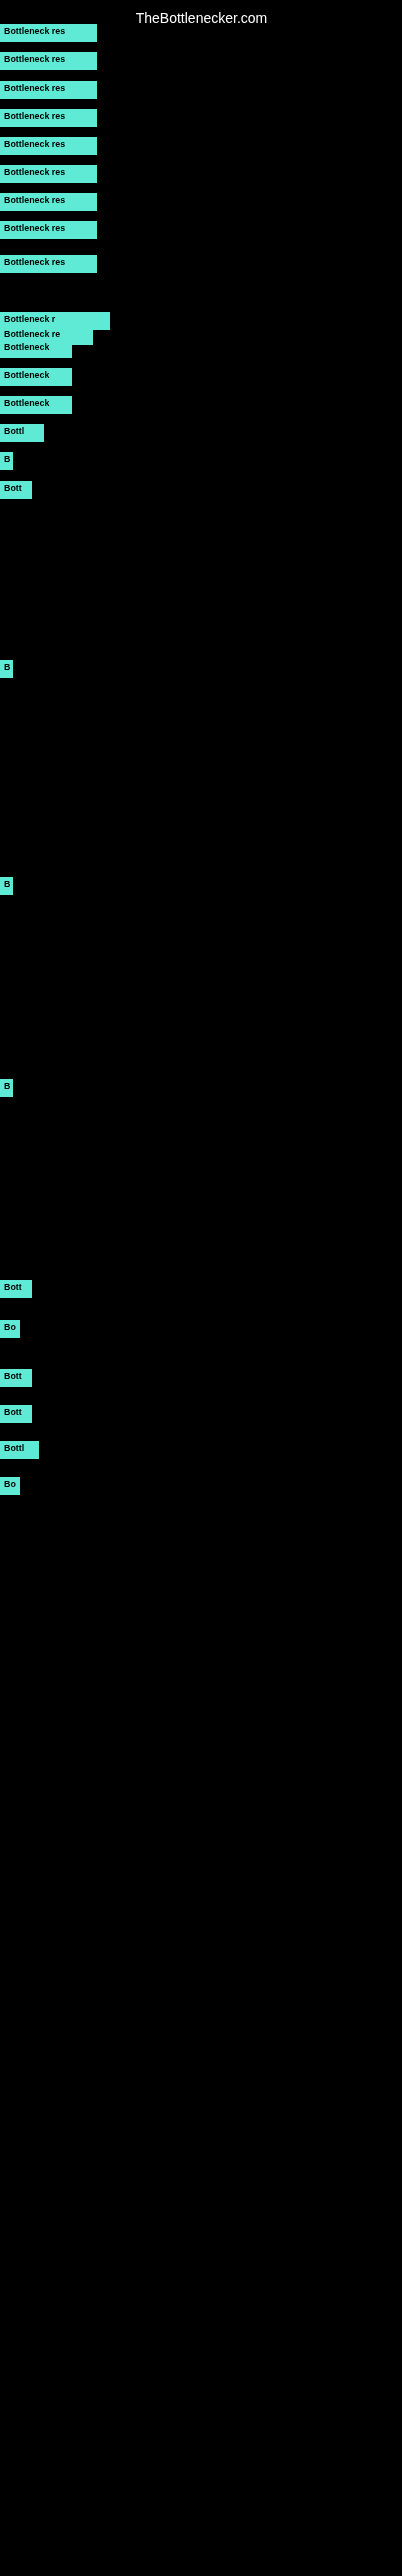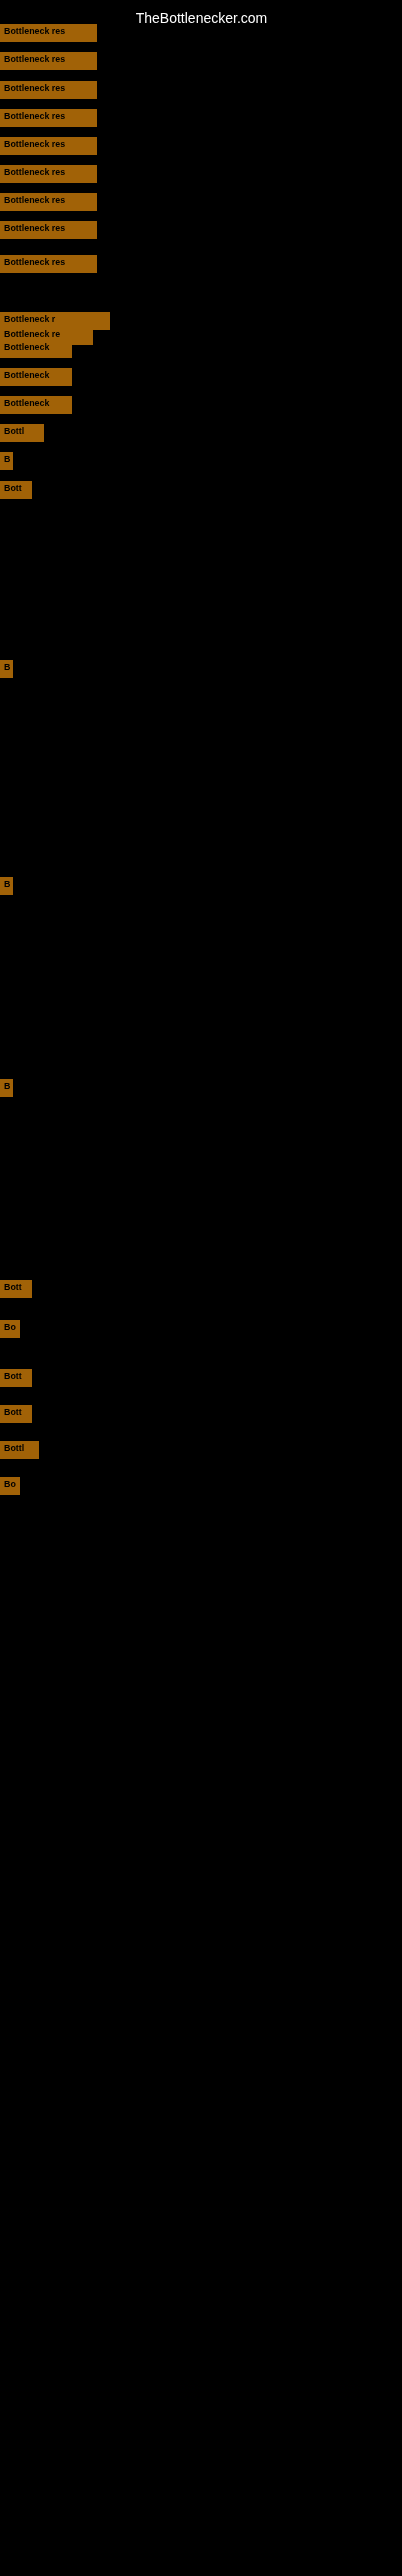--- a/index.html
+++ b/index.html
@@ -22,21 +22,21 @@
       text-align: center;
       padding: 6.4px 0;
       position: absolute;
       top: 4px;
       left: 0;
       right: 0;
     }
 
     .bottleneck-item {
       position: absolute;
-      background-color: #a16207;
+      background-color: #5eead4;
       color: #000000;
       font-size: 8.9px;
       font-weight: bold;
       padding: 2.4px 4px;
       white-space: nowrap;
       overflow: hidden;
     }
   </style>
 </head>
 <body>

